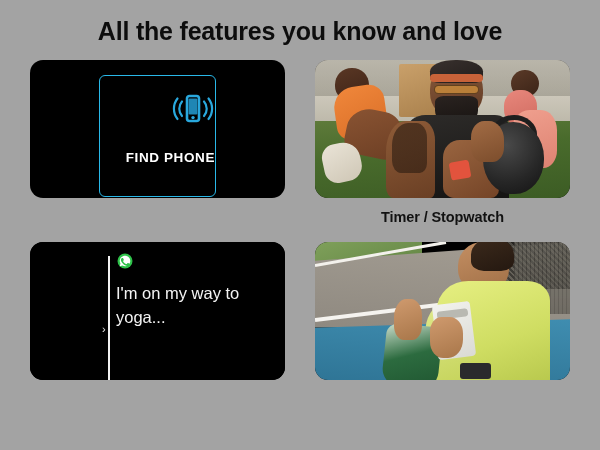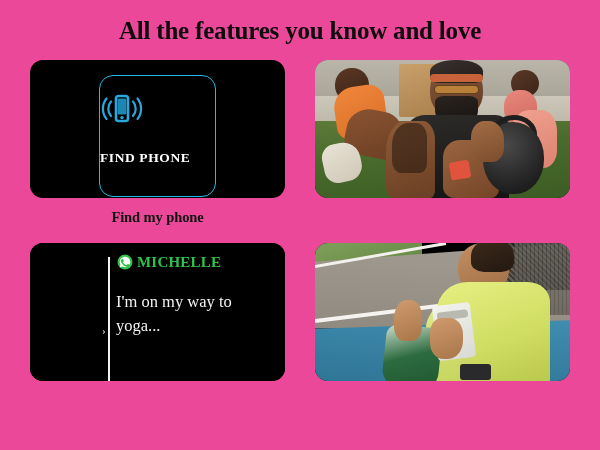--- a/index.html
+++ b/index.html
@@ -10,23 +10,22 @@
     width: 600px;
     height: 450px;
     background: #ffffff;
     font-family: "Liberation Sans", sans-serif;
     overflow: hidden;
   }
   .page {
     width: 600px;
     height: 450px;
     position: relative;
-    background: #ec4899;
+    background: #a3a3a3;
     box-sizing: border-box;
-    font-family: Liberation Serif, serif;
   }
   .page-title {
     text-align: center;
     font-size: 25px;
     font-weight: bold;
     color: #0d0d0d;
     letter-spacing: -0.2px;
     margin: 0;
     padding-top: 15px;
     line-height: 32px;
@@ -64,25 +63,25 @@
   }
 
   
   .find-box {
     position: absolute;
     left: 69px;
     top: 15px;
     width: 117px;
     height: 122px;
     border: 1.6px solid #29b8e8;
-    border-radius: 14px;
+    border-radius: 6px;
     box-sizing: border-box;
     display: flex;
     flex-direction: column;
-    align-items: flex-start;
+    align-items: flex-end;
     justify-content: flex-start;
   }
   .phone-icon {
     margin-top: 15px;
   }
   .find-text {
     margin-top: 13px;
     color: #ffffff;
     font-size: 13.5px;
     font-weight: bold;
@@ -127,21 +126,21 @@
   .notif-sender {
     color: #2ec24a;
     font-size: 15px;
     font-weight: bold;
     letter-spacing: 0.2px;
     line-height: 16px;
   }
   .notif-body {
     position: absolute;
     left: 86px;
-    top: 47px;
+    top: 39px;
     width: 150px;
     color: #f4f4f4;
     font-size: 16.5px;
     line-height: 24px;
     font-weight: normal;
   }
 
   
   .photo {
     position: absolute;
@@ -485,21 +484,20 @@
               <circle cx="22" cy="26.6" r="1.7" fill="#29a8dd"></circle>
               <path d="M11 10.5 A 11 11 0 0 0 11 25" fill="none" stroke="#29a8dd" stroke-width="2.2" stroke-linecap="round"></path>
               <path d="M6.5 7.5 A 16.5 16.5 0 0 0 6.5 28" fill="none" stroke="#29a8dd" stroke-width="2.2" stroke-linecap="round"></path>
               <path d="M33 10.5 A 11 11 0 0 1 33 25" fill="none" stroke="#29a8dd" stroke-width="2.2" stroke-linecap="round"></path>
               <path d="M37.5 7.5 A 16.5 16.5 0 0 1 37.5 28" fill="none" stroke="#29a8dd" stroke-width="2.2" stroke-linecap="round"></path>
             </svg>
           </span>
           <div class="find-text">FIND PHONE</div>
         </div>
       </div>
-      <div class="card-label">Find my phone</div>
     </div>
 
     <div class="cell">
       <div class="card">
         <div class="photo">
           <div class="gym-sky"></div>
           <div class="gym-wall"></div>
           <div class="gym-turf"></div>
           <div class="gym-crate"></div>
           <div class="gym-crate2"></div>
@@ -518,36 +516,36 @@
           <div class="man-torso"></div>
           <div class="man-arm"></div>
           <div class="man-tattoo"></div>
           <div class="man-forearm"></div>
           <div class="man-watch"></div>
           <div class="kb-handle"></div>
           <div class="kettlebell"></div>
           <div class="gym-hand"></div>
         </div>
       </div>
+      <div class="card-label">Timer / Stopwatch</div>
     </div>
 
     <div class="cell">
       <div class="card">
         <div class="notif-wrap">
           <div class="notif-bar"></div>
           <div class="notif-chevron">›</div>
           <div class="notif-head">
             <span class="wa-badge">
               <svg width="16" height="16" viewBox="0 0 32 32" aria-hidden="true">
                 <circle cx="16" cy="16" r="15" fill="#2ec24a"></circle>
                 <path d="M16 5.5c-5.8 0-10.5 4.7-10.5 10.5 0 1.9.5 3.7 1.4 5.2L5.5 26.5l5.5-1.4c1.5.8 3.2 1.2 5 1.2 5.8 0 10.5-4.7 10.5-10.5S21.8 5.5 16 5.5z" fill="#ffffff"></path>
                 <path d="M12.1 10.6c-.3-.7-.6-.7-.9-.7h-.7c-.3 0-.8.1-1.2.6-.4.5-1.5 1.5-1.5 3.6s1.6 4.2 1.8 4.5c.2.3 3 4.8 7.5 6.5 3.7 1.4 4.5 1.1 5.3 1.1.8-.1 2.6-1.1 3-2.1.4-1 .4-1.9.3-2.1-.1-.2-.4-.3-.9-.5-.4-.2-2.6-1.3-3-1.4-.4-.2-.7-.2-1 .2-.3.5-1.1 1.4-1.4 1.7-.3.3-.5.3-.9.1-.5-.2-2-.7-3.7-2.3-1.4-1.2-2.3-2.8-2.6-3.2-.3-.5 0-.7.2-.9.2-.2.5-.5.7-.8.2-.3.3-.5.5-.8.1-.3.1-.6 0-.8-.1-.2-1-2.5-1.5-3.4z" fill="#2ec24a"></path>
               </svg>
             </span>
-            <span class="notif-sender">MICHELLE</span>
           </div>
           <div class="notif-body">I'm on my way to yoga...</div>
         </div>
       </div>
     </div>
 
     <div class="cell">
       <div class="card">
         <div class="photo">
           <div class="pb-green"></div>

